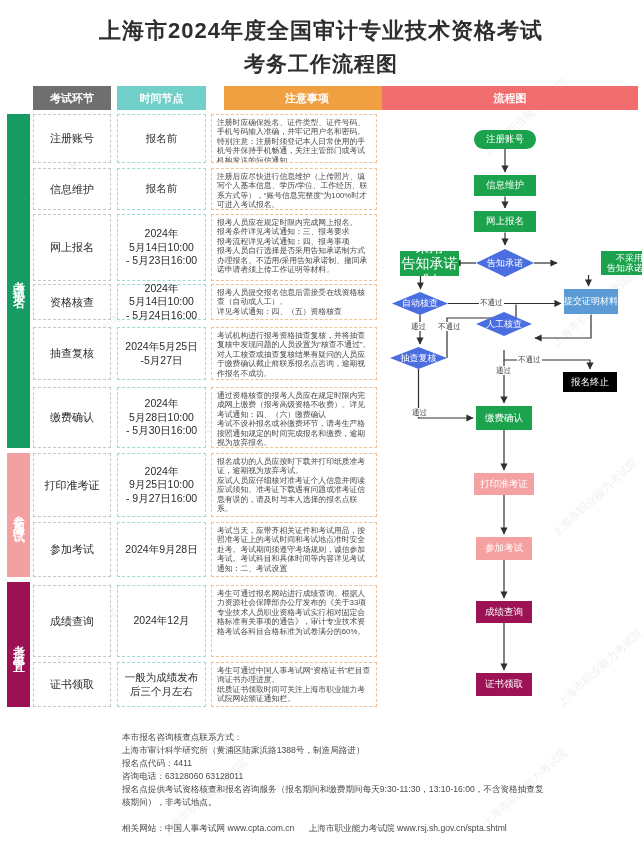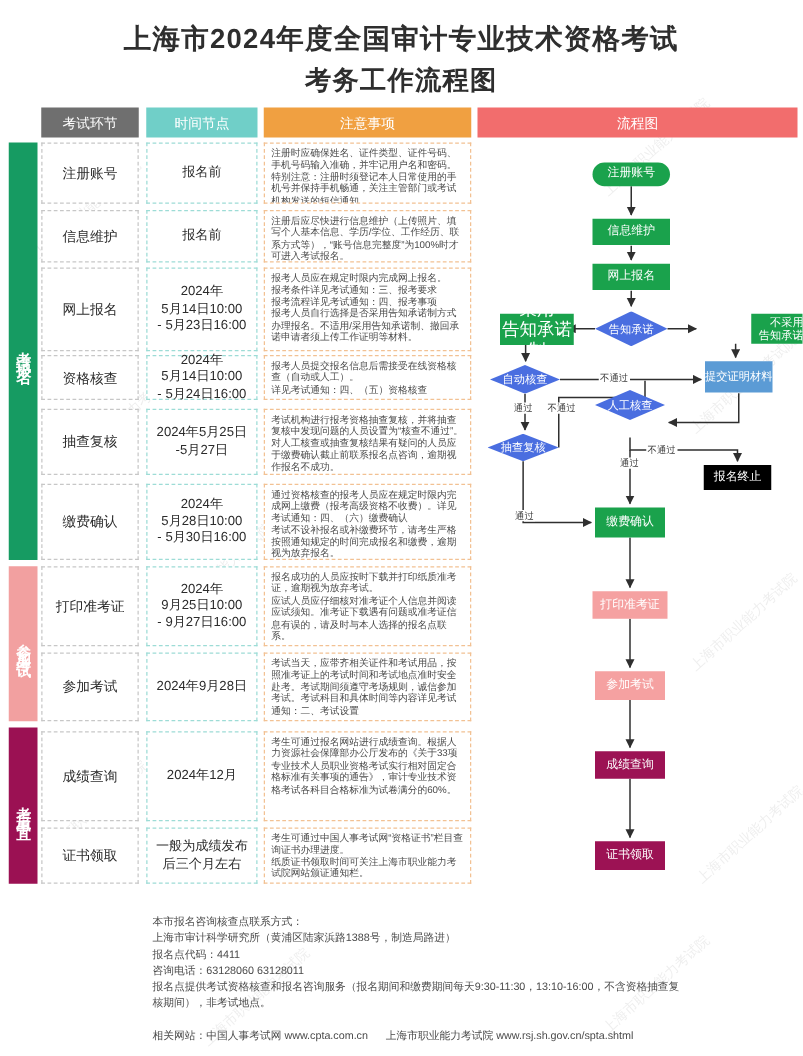--- a/index.html
+++ b/index.html
@@ -15,24 +15,24 @@
 
   
   .title1{position:absolute;left:0;top:18;width:642px;text-align:center;
           font-size:22px;font-weight:700;letter-spacing:1px;color:#2e2e2e;}
   .title2{position:absolute;left:0;top:50px;width:642px;text-align:center;
           font-size:21px;font-weight:700;letter-spacing:1px;color:#2e2e2e;}
   .title1{top:16px;}
 
   
   .hdr{position:absolute;top:86px;height:24px;color:#fff;font-size:11px;
-       font-weight:400;display:flex;align-items:center;justify-content:center;}
+       font-weight:700;display:flex;align-items:center;justify-content:center;}
   .hdr-stage{left:33px;width:78px;background:#6f6f6f;}
   .hdr-time{left:117px;width:89px;background:#70cfc8;}
-  .hdr-notes{left:211px;width:166px;background:#f0a041;}
+  .hdr-notes{left:224px;width:166px;background:#f0a041;}
   .hdr-flow{left:382px;width:256px;background:#f26d6d;}
 
   
   .bar{position:absolute;left:7px;width:23px;display:flex;align-items:center;
        justify-content:center;color:#fff;font-weight:700;font-size:12px;}
   .bar span{writing-mode:vertical-rl;text-orientation:upright;letter-spacing:5px;}
   .bar-signup{top:114px;height:334px;background:#169b62;}
   .bar-attend{top:453px;height:124px;background:#f2a0a0;}
   .bar-after{top:582px;height:125px;background:#9b1153;}
 

